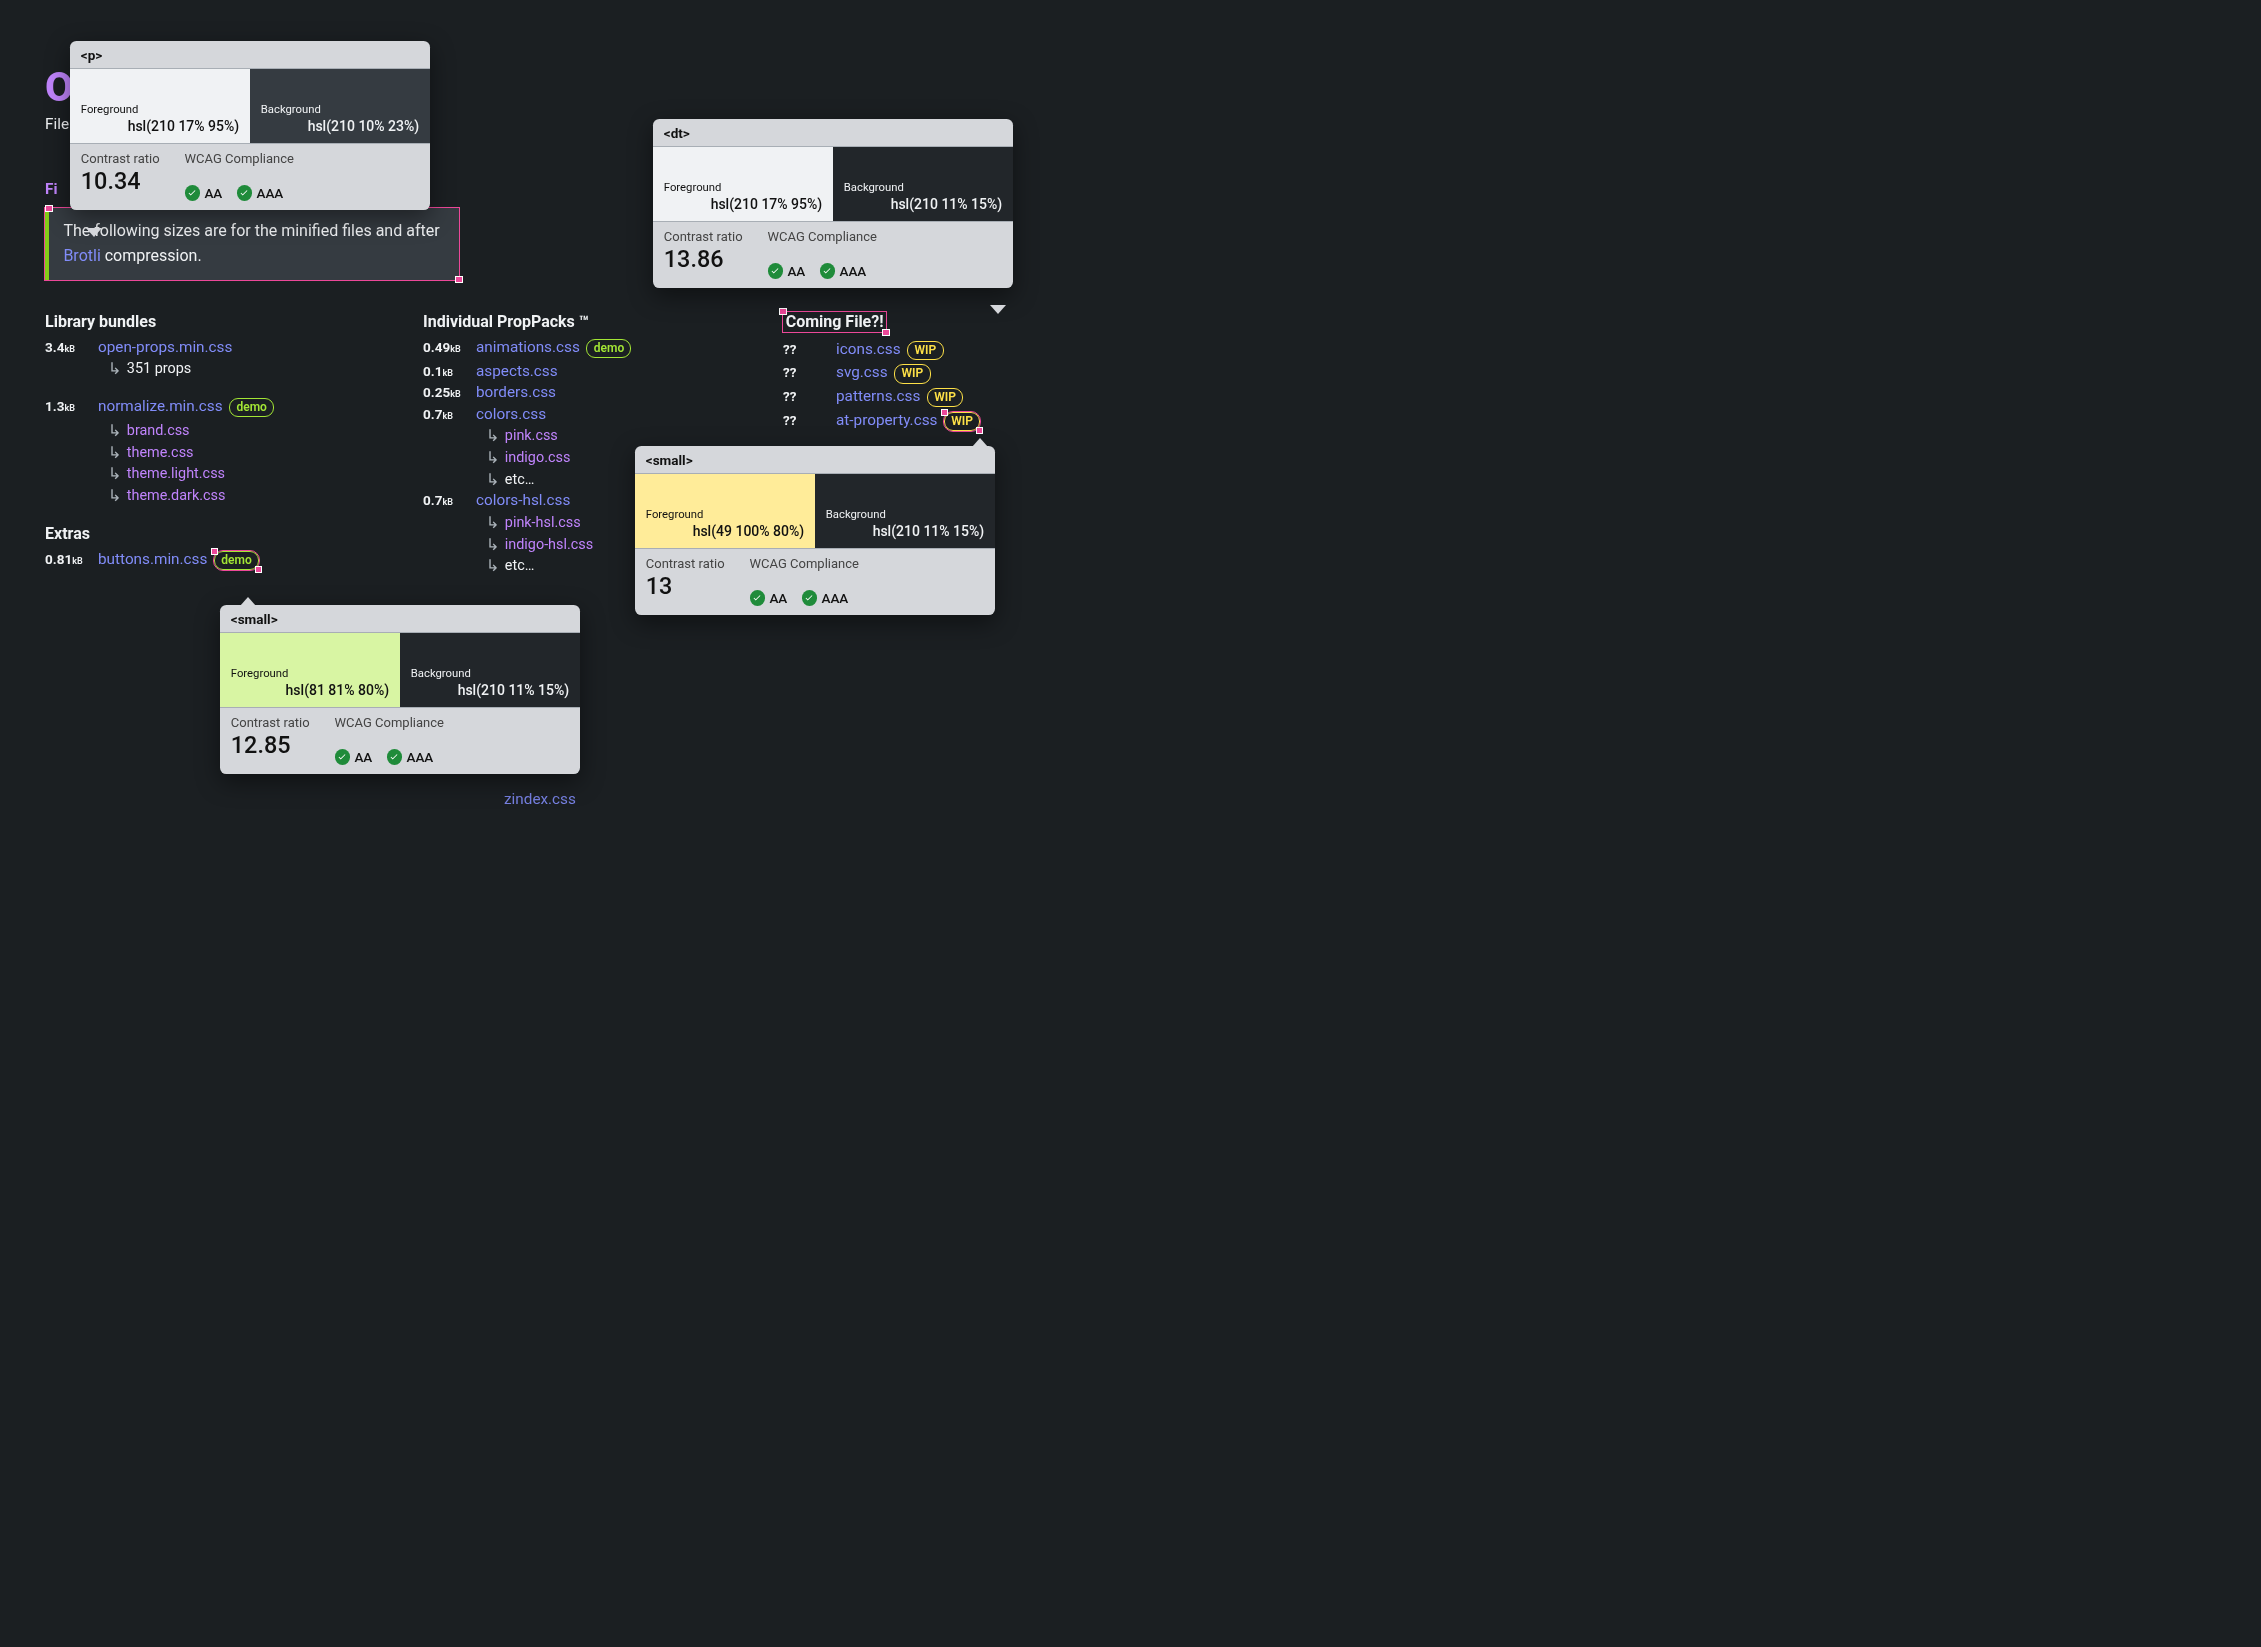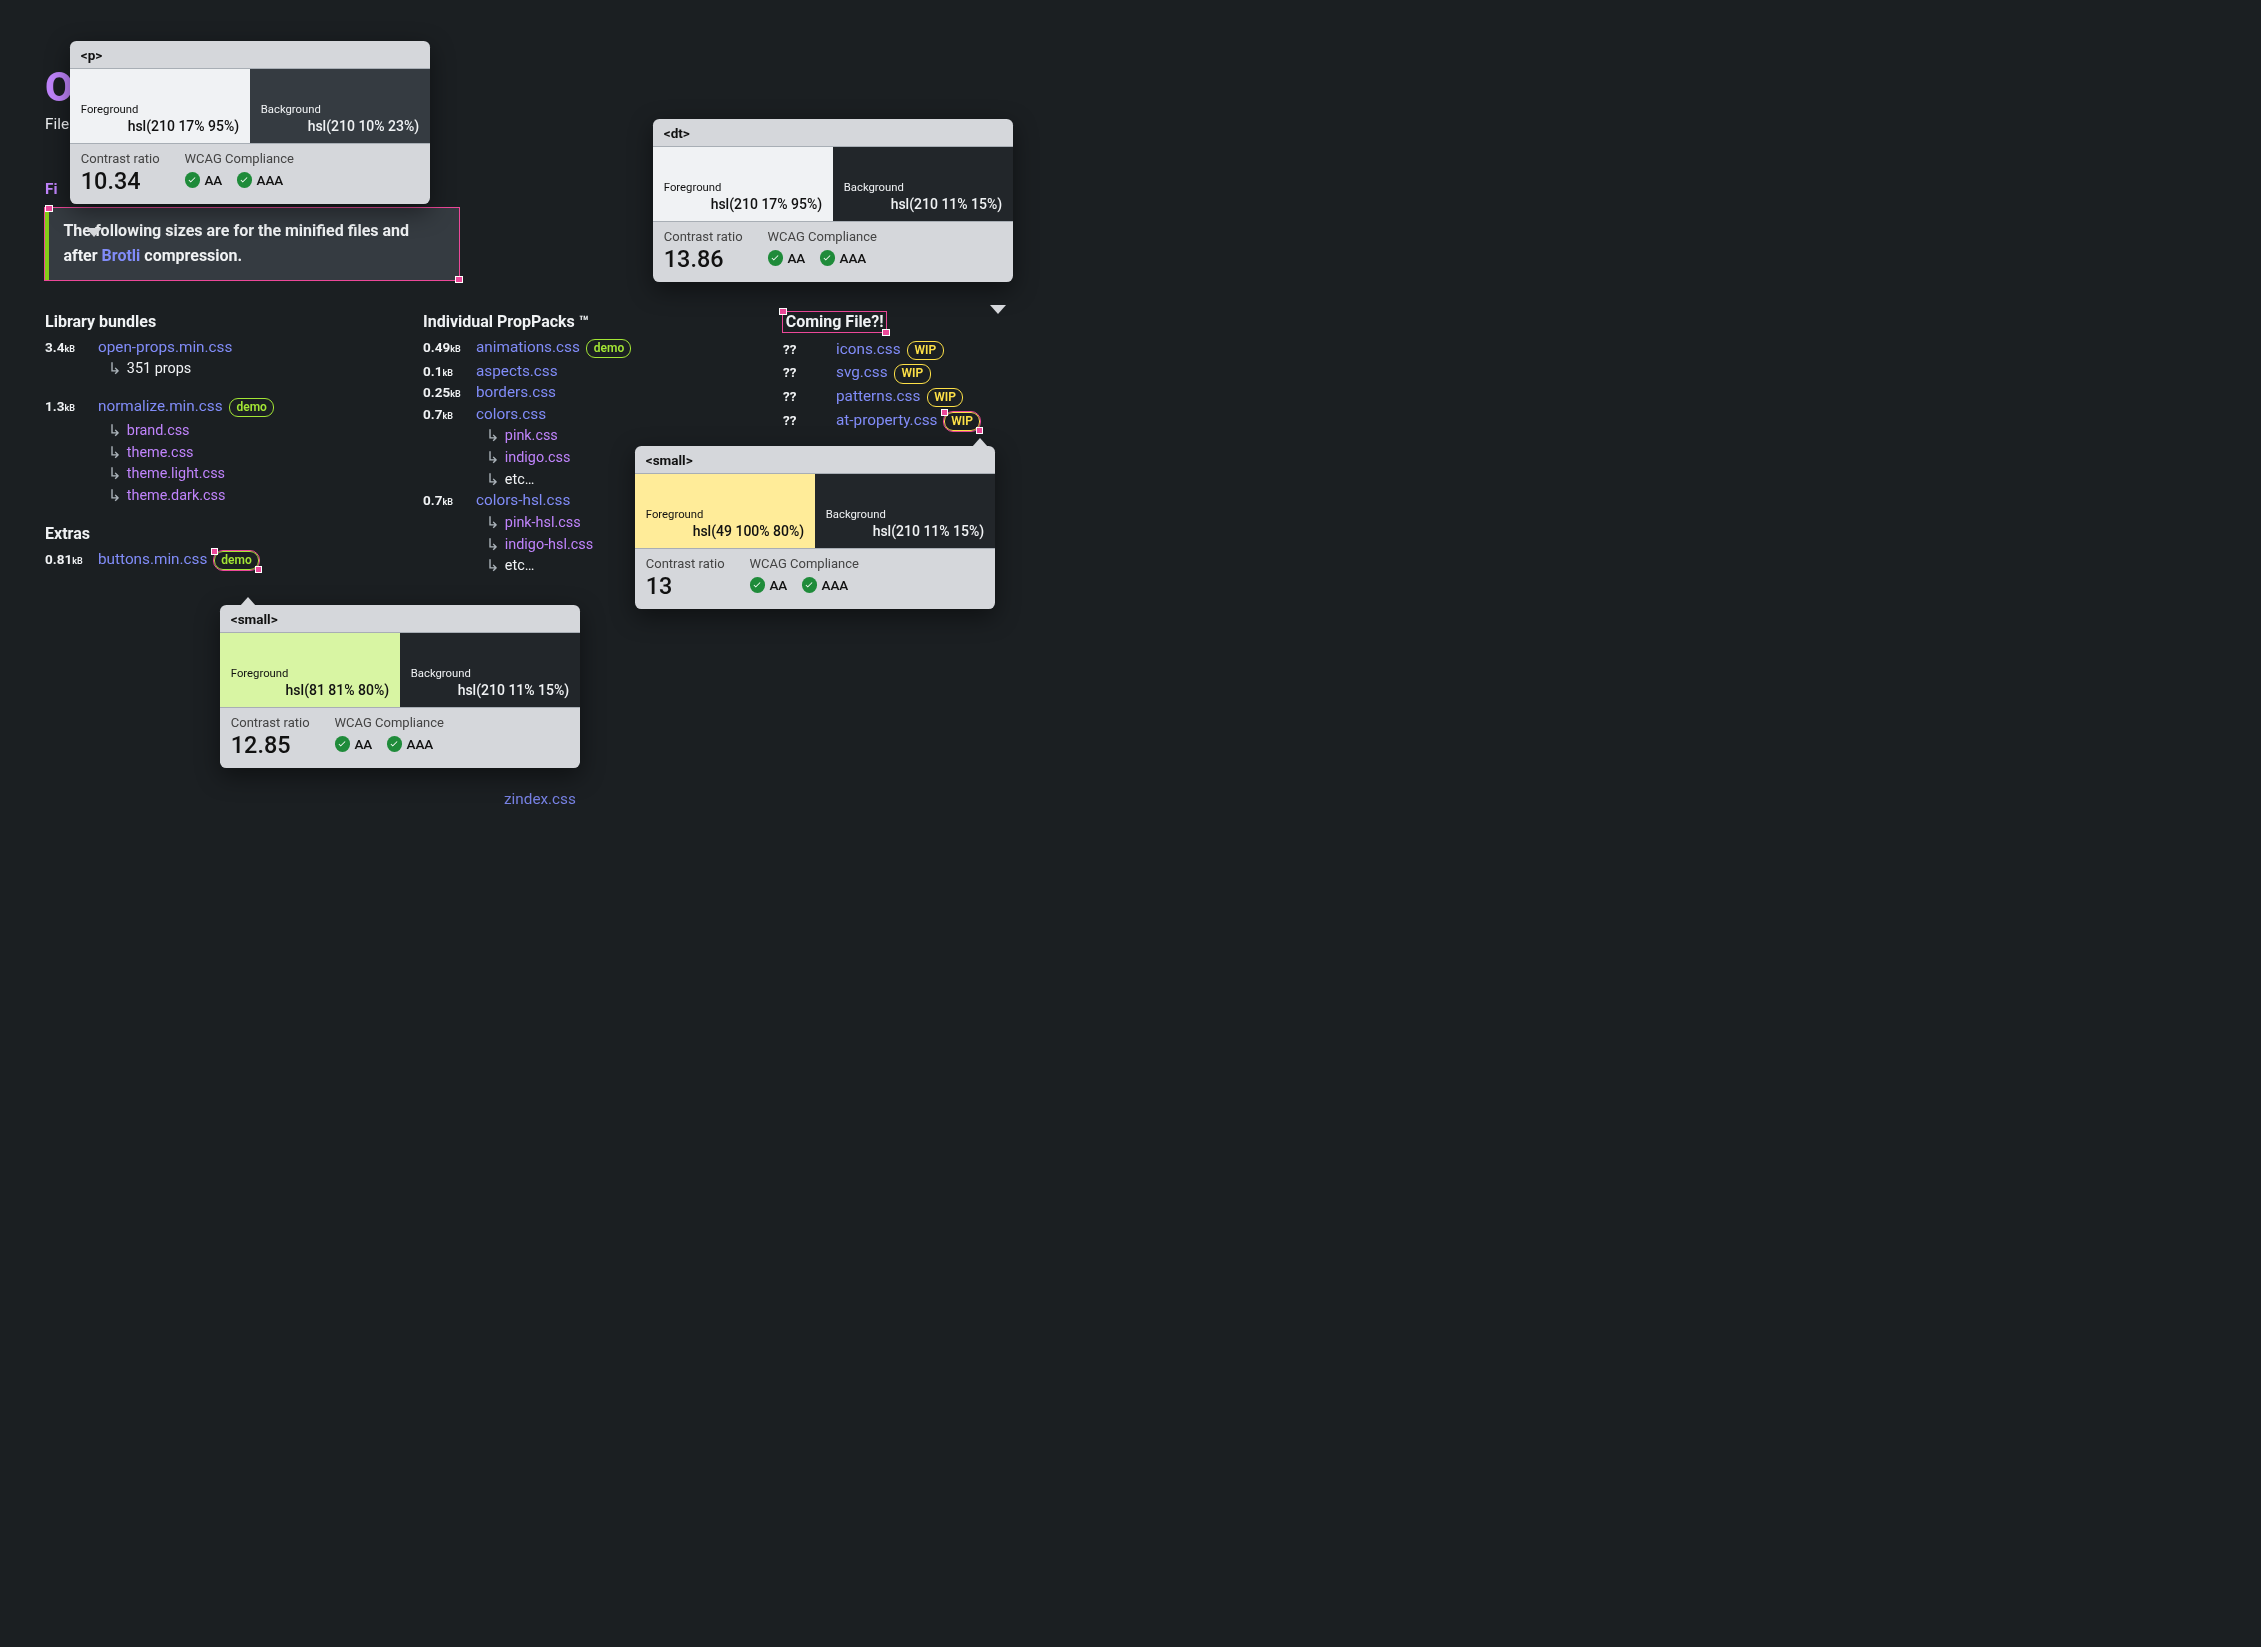--- a/index.html
+++ b/index.html
@@ -50,21 +50,20 @@
     padding: 10.8px 14.4px;
     background: hsl(210 10% 23%);
     width: 414px;
     font-size: 16px;
     line-height: 1.55;
   }
   .quote a { color: var(--link); text-decoration: none; }
   .inspect-outline-pink {
     outline: 0.9px solid var(--pink);
     position: relative;
-    font-weight: bold;
   }
   .inspect-outline-pink::before,
   .inspect-outline-pink::after {
     content: '';
     position: absolute;
     width: 5.4px; height: 5.4px;
     background: var(--pink);
     border: 0.9px solid #fff;
   }
   .handles-tl::before { top: -3.6px; left: -3.6px; }
@@ -141,21 +140,21 @@
   .panel .sw-dark { color: #f0f2f4; }
   .panel .meta {
     display: flex;
     padding: 7.2px 10.8px 9px;
     gap: 25px;
     border-top: 0.9px solid var(--panel-border);
     align-items: flex-start;
   }
   .panel .meta .m-label { font-size: 13px; color: #444; margin-bottom: 0.9px; }
   .panel .meta .m-ratio { font-size: 23.4px; font-weight: 500; }
-  .panel .meta .checks { display: flex; gap: 14.4px; align-items: center; margin-top: 6px; }
+  .panel .meta .checks { display: flex; gap: 14.4px; align-items: center; margin-top: 19px; }
   .check { display: inline-flex; align-items: center; gap: 4.5px; font-size: 13.5px; font-weight: 500; }
   .check .dot {
     width: 15.3px; height: 15.3px; border-radius: 50%; background: var(--check-green);
     display: inline-flex; align-items: center; justify-content: center;
   }
   .check .dot svg { width: 10px; height: 10px; fill: white; }
   .pointer {
     position: absolute;
     width: 0; height: 0;
     border-left: 8px solid transparent;

